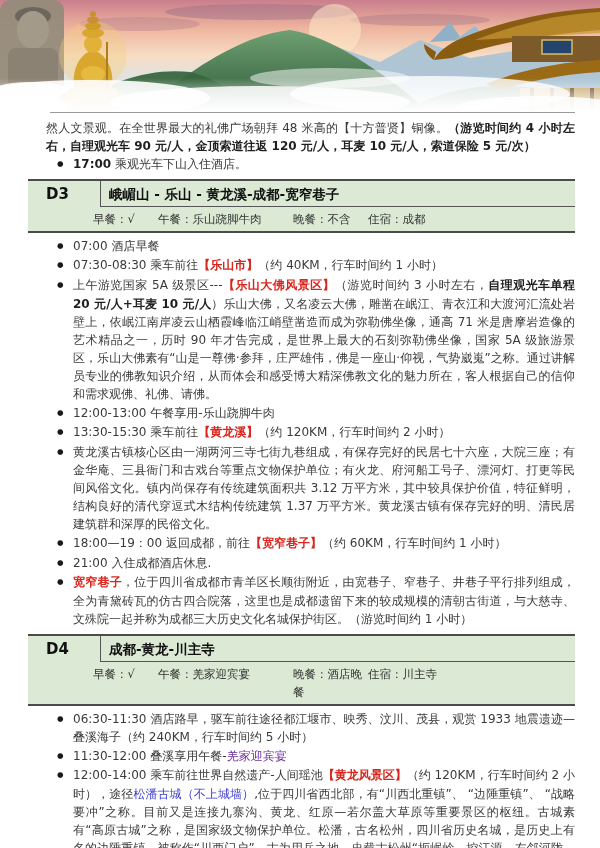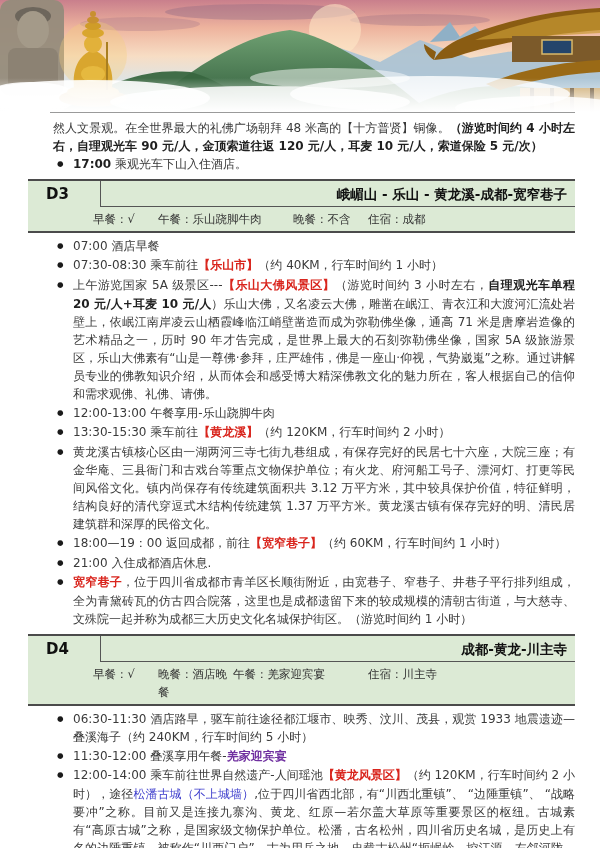--- a/index.html
+++ b/index.html
@@ -9,33 +9,33 @@
   html,body{margin:0;padding:0;}
   body{
     width:600px;height:848px;overflow:hidden;background:#ffffff;
     font-family:"DejaVu Sans","Liberation Sans",sans-serif;
     color:var(--text);
   }
   .banner{height:112px;overflow:hidden;}
   .banner svg{display:block;}
   .rule{border-top:1px solid var(--rule);margin:0 25px 0 50px;height:0;}
   .content{padding:6px 25px 0 28px;font-size:12px;line-height:18px;}
-  .para{margin-left:25px;text-align:justify;}
+  .para{margin-left:18px;text-align:justify;}
   .bullet-row{display:flex;margin:0 0 1px 0;}
   .dot{flex:0 0 45px;padding-left:29px;box-sizing:border-box;font-size:7.5px;line-height:18px;color:#1a1a1a;}
   .btxt{flex:1;text-align:justify;}
   .sg-n{color:var(--text);}
   .sg-b{font-weight:bold;color:#1f1f1f;}
   .sg-r{font-weight:bold;color:var(--red);font-family:Liberation Mono, monospace;}
-  .sg-p{color:var(--purple);font-weight:bold;}
+  .sg-p{color:var(--purple);}
   .sg-bl{color:var(--blue);}
   .day-box{background:var(--green);border-top:2px solid var(--border);border-bottom:2px solid var(--border);margin:6px 0 4px 0;}
   .day-row1{display:flex;align-items:stretch;}
   .day-id{flex:0 0 66px;padding:4px 0 2px 12px;box-sizing:border-box;font-weight:bold;font-size:15px;color:#111;margin-left:6px;}
-  .day-title{flex:1;border-left:1px solid #555;border-bottom:1px solid #555;font-weight:bold;font-size:13.5px;color:#111;padding:4px 8px 3px;text-align:right;}
+  .day-title{flex:1;border-left:1px solid #555;border-bottom:1px solid #555;font-weight:bold;font-size:13.5px;color:#111;padding:4px 8px 3px;}
   .day-meals{display:flex;font-size:11.5px;padding:3px 0 3px 65px;color:#333;}
   .m-b{width:65px;}
   .m-l{width:135px;}
   .m-d{width:75px;}
   .bullets{margin-bottom:4px;}
 </style>
 </head>
 <body>
 
 <div class="page">
@@ -179,22 +179,22 @@
         </div>
       </div>
 
     <div class="day-box">
       <div class="day-row1">
         <div class="day-id">D4</div>
         <div class="day-title">成都-黄龙-川主寺</div>
       </div>
       <div class="day-meals">
         <span class="meal m-b">早餐：√</span>
+        <span class="meal m-l">午餐：羌家迎宾宴</span>
         <span class="meal m-d">晚餐：酒店晚餐</span>
-        <span class="meal m-l">午餐：羌家迎宾宴</span>
         <span class="meal m-s">住宿：川主寺</span>
       </div>
     </div>
     <div class="bullets">
         <div class="bullet-row">
           <span class="dot">●</span>
           <span class="btxt"><span class="sg-n">06:30-11:30 酒店路早，驱车前往途径都江堰市、映秀、汶川、茂县，观赏 1933 地震遗迹—叠溪海子（约 240KM，行车时间约 5 小时）</span></span>
         </div>
         <div class="bullet-row">
           <span class="dot">●</span>

